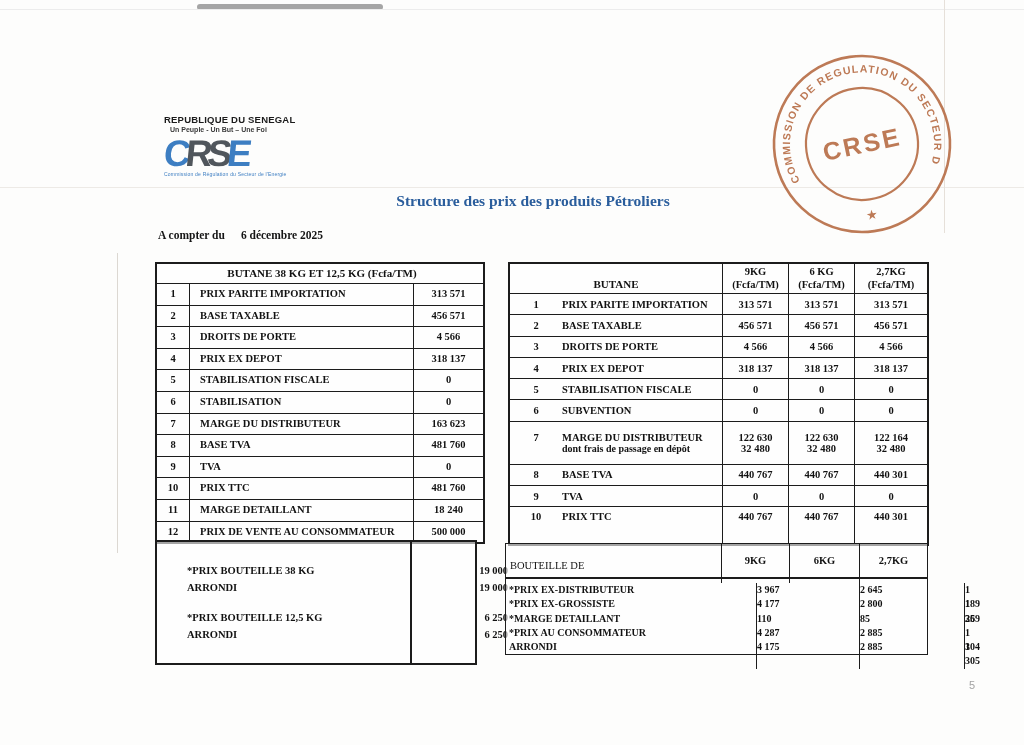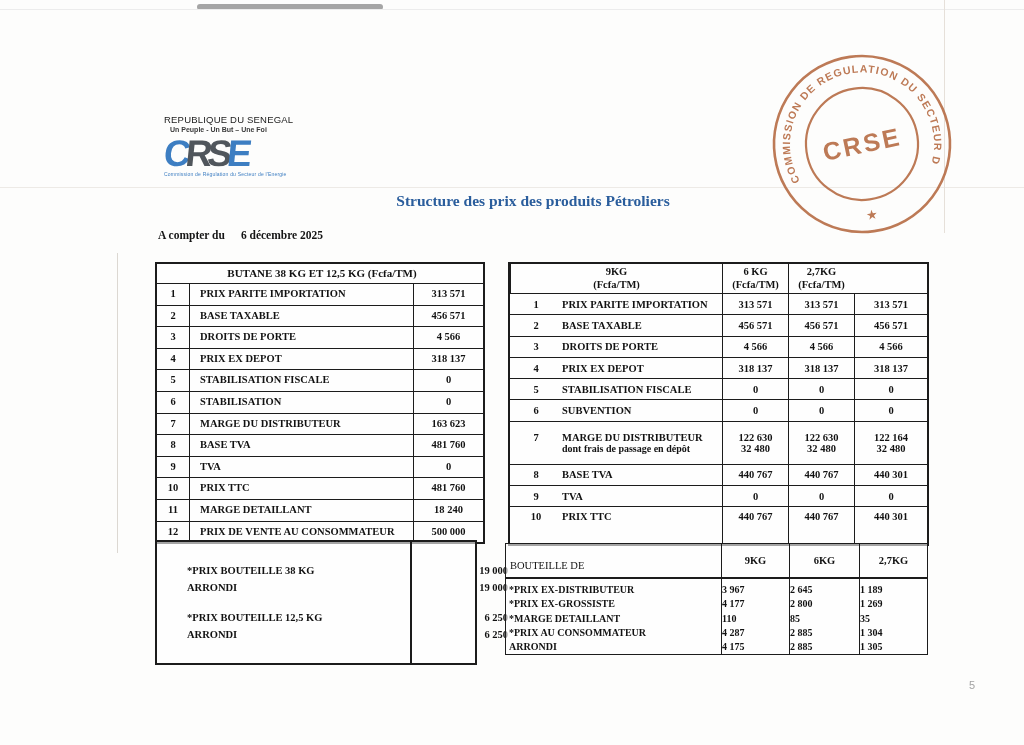--- a/index.html
+++ b/index.html
@@ -6,21 +6,21 @@
   .page{position:relative;width:1024px;height:745px;background:#fdfdfc;overflow:hidden;
         font-family:"Liberation Serif","DejaVu Serif",serif;color:#121212;}
   
   .topbar{position:absolute;left:197px;top:4px;width:186px;height:6px;background:#a5a5a5;border-radius:3px;}
   .topline{position:absolute;left:0;top:9px;width:1024px;height:1px;background:#ececec;}
   .seamline{position:absolute;left:0;top:187px;width:1024px;height:1px;background:#edeae6;}
   .vline-left{position:absolute;left:117px;top:253px;width:1px;height:300px;background:#dcd8d2;}
   .vline-right{position:absolute;left:944px;top:0;width:1px;height:233px;background:#e6e0d9;}
   
   .logoblock{position:absolute;left:164px;top:114px;width:230px;}
-  .rep{font-family:"Liberation Sans",sans-serif;font-weight:normal;font-size:9.5px;letter-spacing:.2px;color:#1b1b1b;}
+  .rep{font-family:"Liberation Sans",sans-serif;font-weight:bold;font-size:9.5px;letter-spacing:.2px;color:#1b1b1b;}
   .motto{font-family:"Liberation Sans",sans-serif;font-size:7px;font-weight:bold;color:#3a3a3a;margin-top:1px;margin-left:6px;}
   .crse{margin-top:6px;font-family:"Liberation Sans",sans-serif;font-weight:900;font-size:37px;
         letter-spacing:-5px;transform:skewX(-6deg);line-height:30px;}
   .crse .b{color:#3d7ec2;} .crse .g{color:#50565c;}
   .tagline{font-family:"Liberation Sans",sans-serif;font-size:5px;color:#3d7ec2;margin-top:2px;letter-spacing:.2px;white-space:nowrap;}
   
   .stamp{position:absolute;left:768px;top:50px;width:188px;height:188px;opacity:.92;}
   
   .title{position:absolute;left:283px;top:192px;width:500px;text-align:center;
          font-size:15.5px;font-weight:bold;color:#2a5d9c;}
@@ -56,21 +56,21 @@
   .t3 .divider{position:absolute;left:253px;top:0;bottom:0;width:1.8px;background:#1c1c1c;}
   .t3 .labs{position:absolute;left:30px;top:20px;font-size:10.5px;font-weight:bold;line-height:17px;}
   .t3 .vals{position:absolute;left:255px;top:20px;width:80px;text-align:right;font-size:10.5px;font-weight:bold;line-height:17px;padding-left:16px;}
   .t3 .gap{height:13px;}
   
   .t4{position:absolute;left:505px;top:543px;width:421px;border:1.8px solid #1c1c1c;background:rgba(255,255,255,.6);}
   .t4 .grid{display:grid;grid-template-columns:215px 68px 70px 1fr;}
   .t4 .hrow{height:33px;border-bottom:2.6px solid #1c1c1c;}
   .t4 .hlab{font-size:10.5px;font-weight:normal;padding:16px 0 0 4px;}
   .t4 .hcol{border-left:1.6px solid #1c1c1c;display:flex;align-items:center;justify-content:center;font-size:10.5px;font-weight:bold;}
-  .t4 .brow{height:14.3px;}
+  .t4 .brow{height:14.3px;gap:35px;}
   .t4 .blab{font-size:10px;font-weight:bold;padding-left:3px;line-height:14.3px;white-space:nowrap;}
   .t4 .bval{border-left:1.6px solid #1c1c1c;font-size:10px;font-weight:bold;line-height:14.3px;}
   .t4 .pad{height:4px;}
   .pageno{position:absolute;left:969px;top:679px;font-family:"Liberation Sans",sans-serif;font-size:11px;color:#a3a3a3;}
 </style>
 </head>
 <body>
 
 <div class="page">
 
@@ -168,20 +168,21 @@
       </div>
     <div class="row">
         <div class="num">12</div>
         <div class="lab">PRIX DE VENTE AU CONSOMMATEUR</div>
         <div class="val">500 000</div>
       </div>
   </div>
 
   <div class="t2">
     <div class="grid hrow">
+      <div class="hlab">BUTANE</div>
       <div class="hcol">
           <div>9KG</div>
           <div>(Fcfa/TM)</div>
         </div>
       <div class="hcol">
           <div>6 KG</div>
           <div>(Fcfa/TM)</div>
         </div>
       <div class="hcol">
           <div>2,7KG</div>

